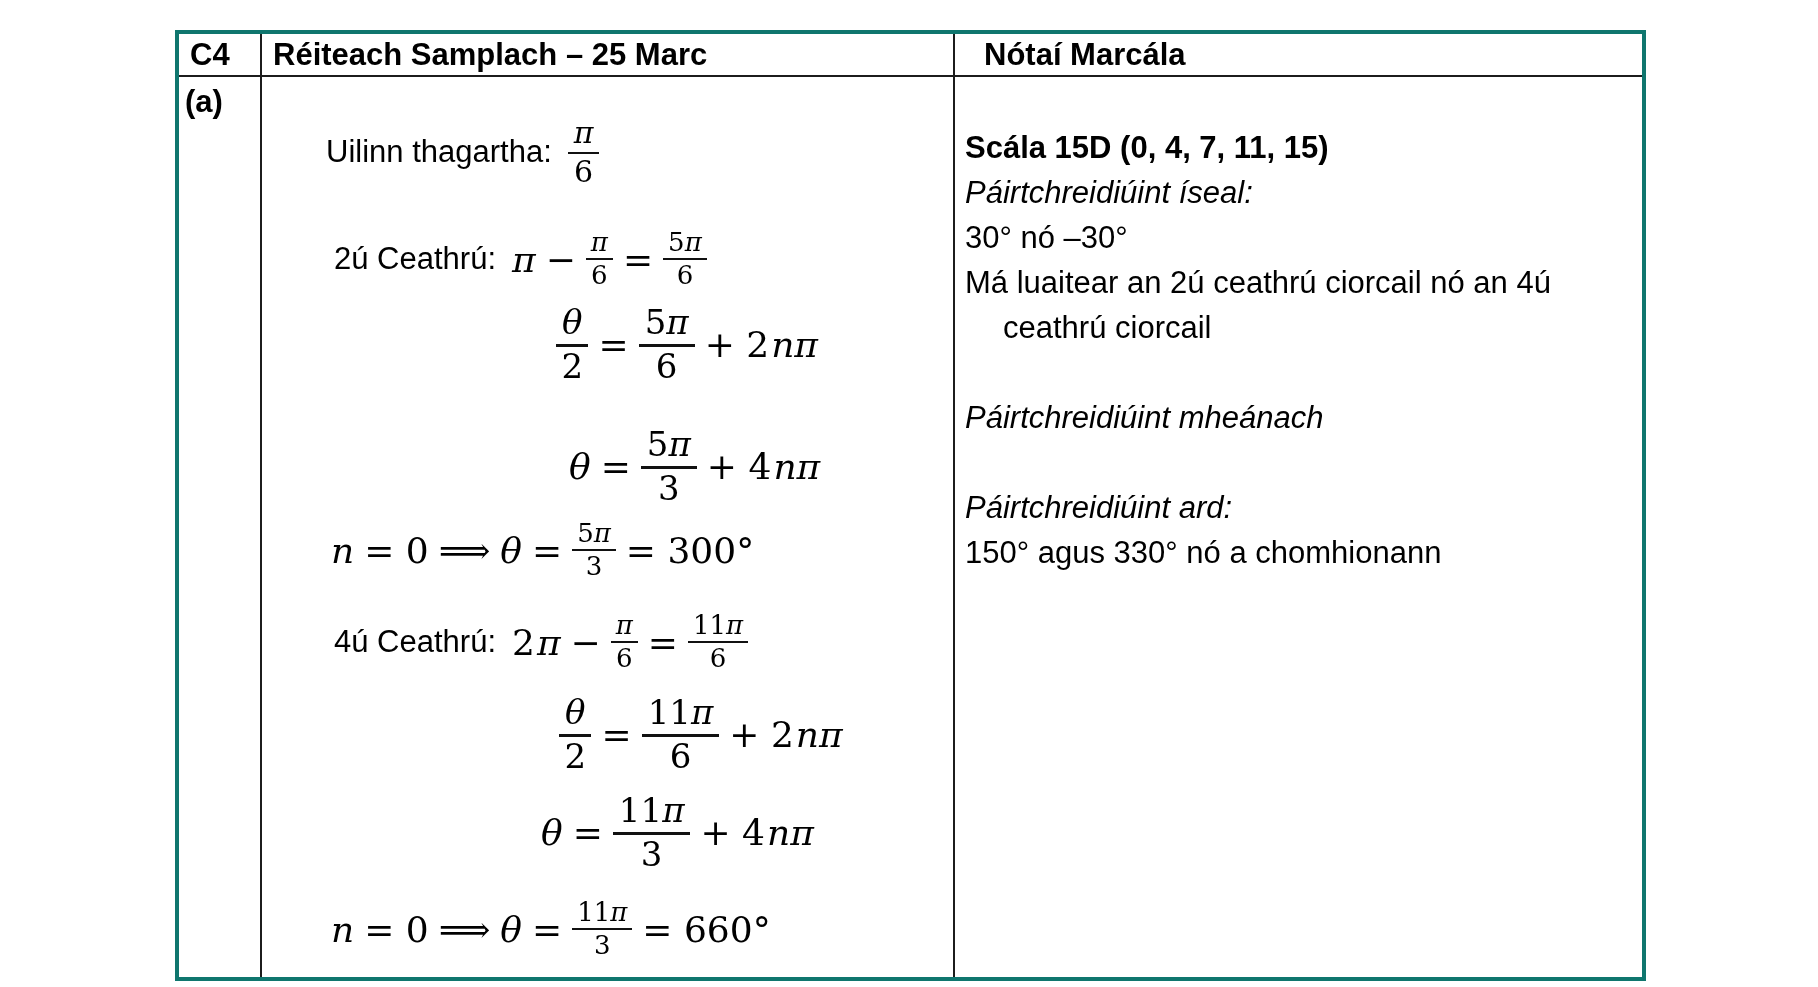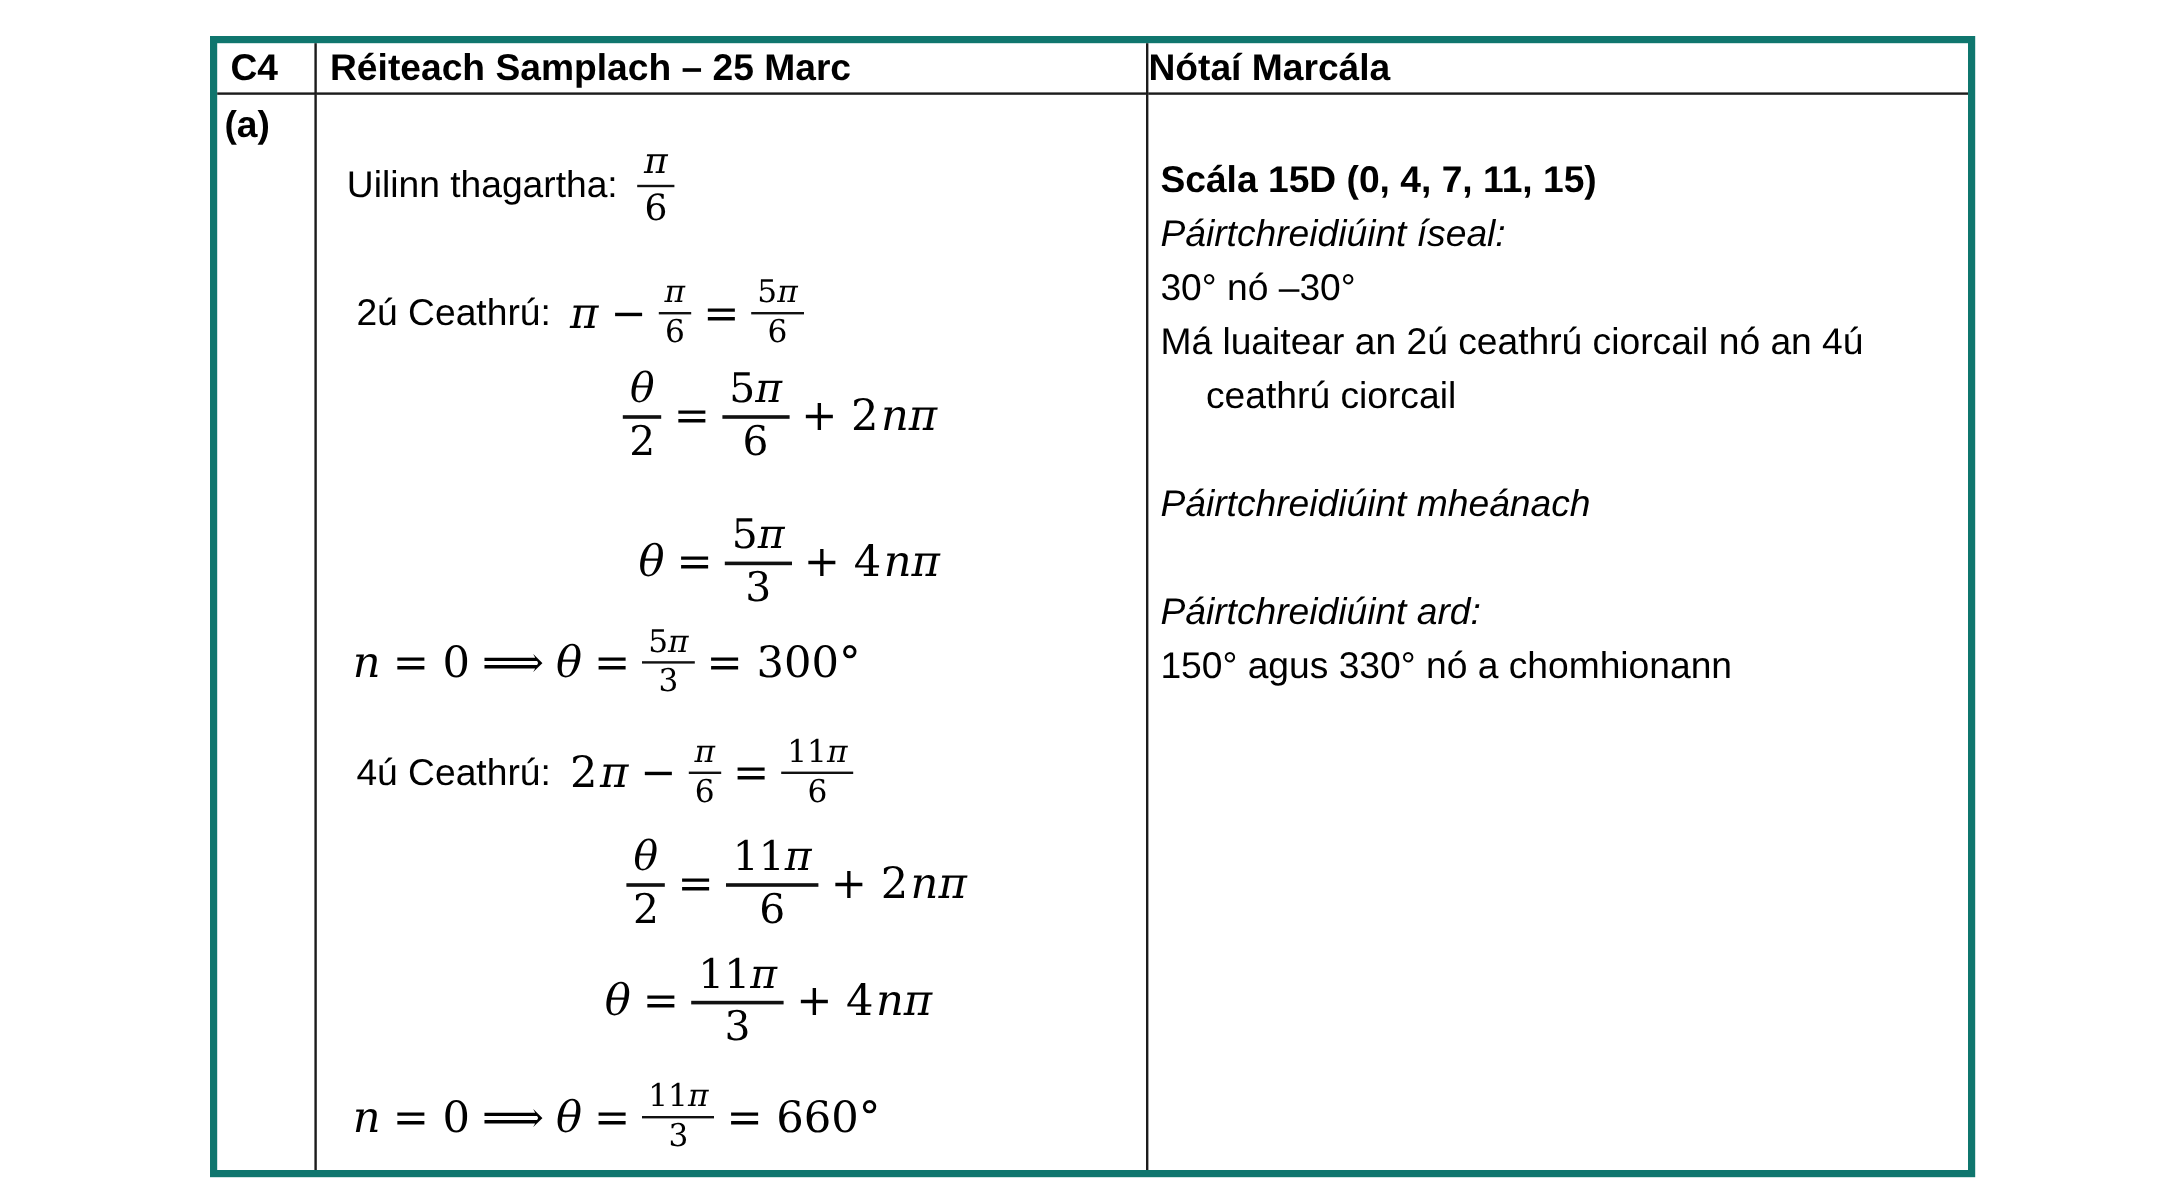--- a/index.html
+++ b/index.html
@@ -1,29 +1,29 @@
 <!DOCTYPE html>
 <html><head>
 <meta charset="utf-8">
 <style>
   html,body{margin:0;padding:0;background:#fff;}
   .page{position:relative;width:1818px;height:987px;background:#ffffff;overflow:hidden;
         font-family:"Liberation Sans",sans-serif;color:#000;}
   .mtable{position:absolute;left:175px;top:30px;width:1471px;height:951px;
-          border:6px solid #0f766e;box-sizing:border-box;display:grid;
+          border:4px solid #0f766e;box-sizing:border-box;display:grid;
           grid-template-columns:83px 693px 1fr;grid-template-rows:43px 1fr;background:#fff;}
   .cell{box-sizing:border-box;}
   .br{border-right:2px solid #1c1c1c;}
   .bb{border-bottom:2px solid #1c1c1c;}
   .hcell{display:flex;align-items:center;font-weight:bold;font-size:31px;}
   .h1{padding-left:11px;}
   .h2{padding-left:11px;}
-  .h3{padding-left:0;}
+  .h3{padding-left:29px;}
   .rowlabel{font-weight:bold;font-size:31px;padding:7px 0 0 6px;}
-  .sol{position:relative;}
+  .sol{position:relative;margin-left:39px;}
   .line{position:absolute;display:flex;align-items:center;gap:10px;white-space:nowrap;}
   .txt{font-size:31px;margin-right:6px;}
   .mi{font-family:"DejaVu Serif","DejaVu Sans",serif;font-style:italic;font-size:36px;}
   .mu{font-family:"DejaVu Serif","DejaVu Sans",serif;font-size:36px;}
   .tight{margin-left:-8px;font-style:italic;}
   .frac{display:inline-flex;flex-direction:column;align-items:center;line-height:1.05;}
   .frac .top{display:flex;align-items:baseline;border-bottom:3px solid #111;padding:0 6px 3px 6px;}
   .frac .bot{display:flex;padding-top:2px;}
   .fl .top span,.fl .bot span{font-size:34px;}
   .f1 .top span,.f1 .bot span{font-size:30px;}

